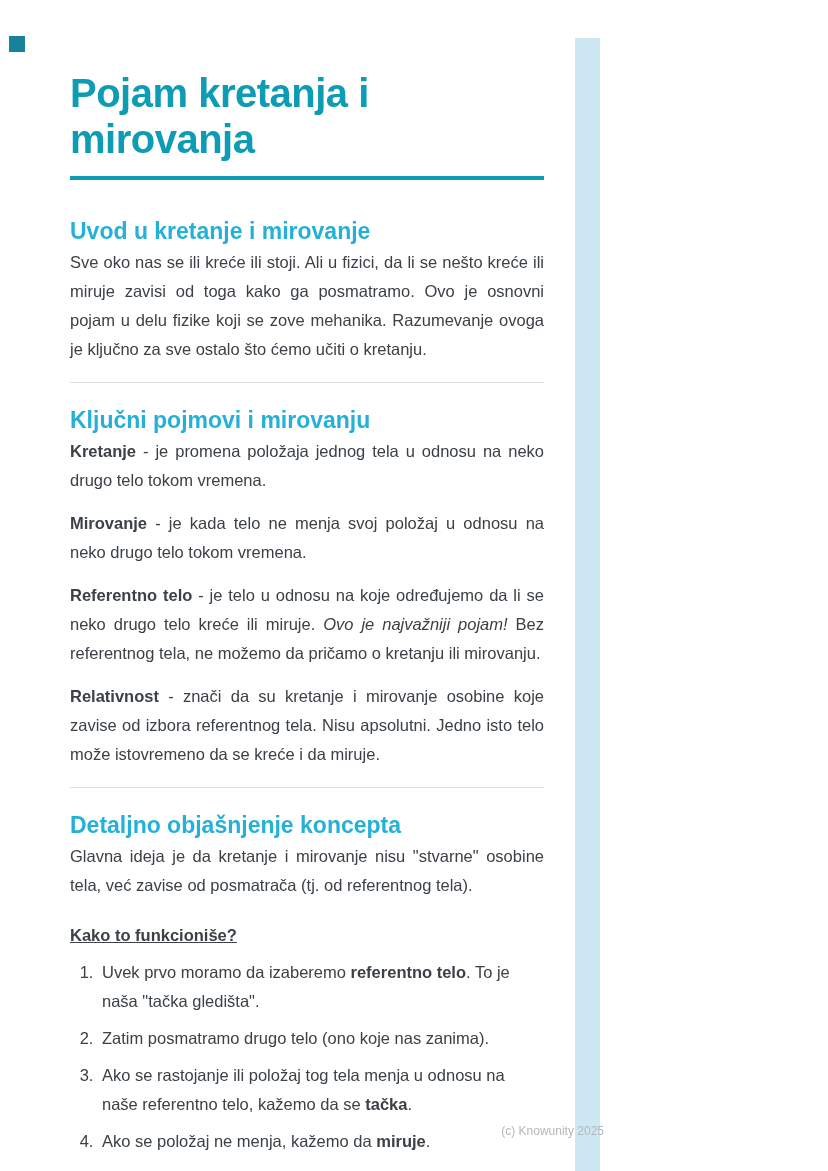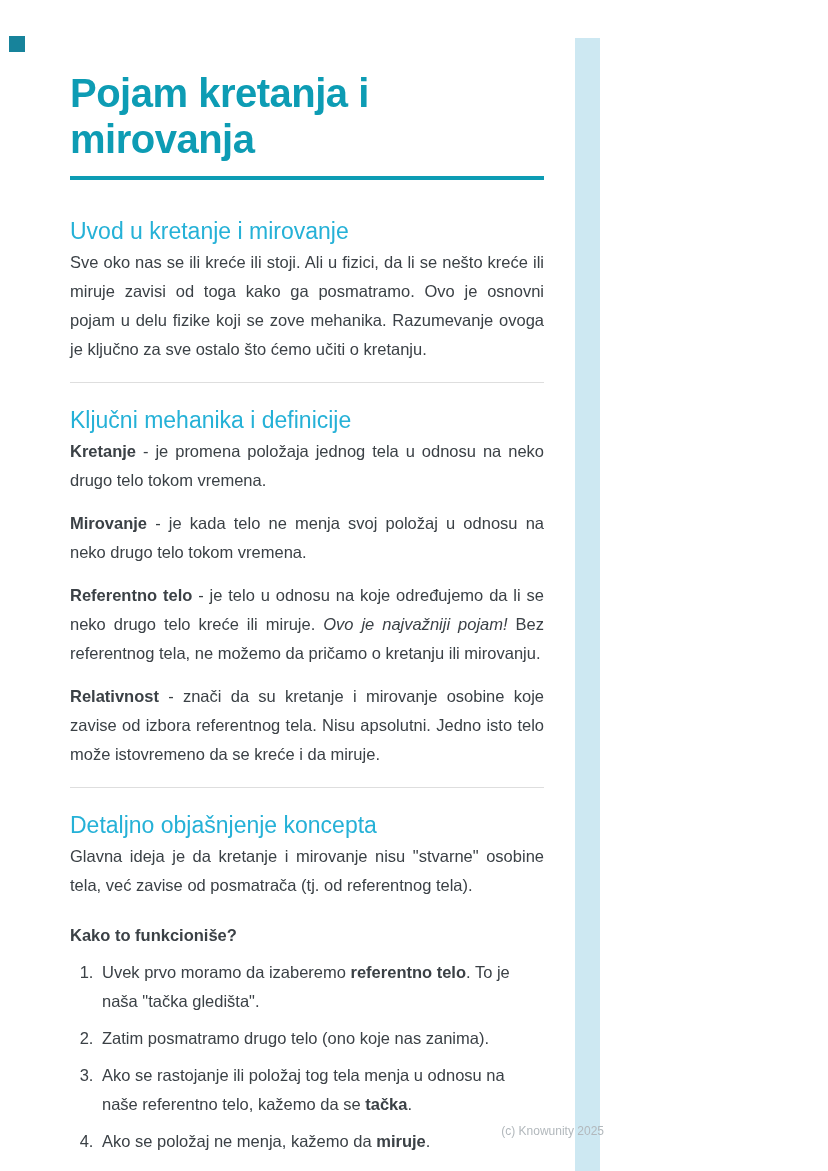--- a/index.html
+++ b/index.html
@@ -39,37 +39,38 @@
   }
   .title-rule {
     margin-top: 14px;
     height: 4px;
     background: var(--c-title, #0d9cb4);
   }
   h2.section-heading {
     margin: 24px 0 0 0;
     font-size: 23px;
     line-height: 26px;
-    font-weight: 400;
+    font-weight: 700;
     color: var(--c-heading, #25b1d7);
   }
   h2.first { margin-top: 38px; }
   p.body {
     margin: 14px 0 0 0;
     font-size: 16.5px;
     line-height: 29px;
     text-align: justify;
   }
   p.lead { margin-top: 4px; }
   p.subhead {
     margin: 22px 0 0 0;
     font-size: 16.5px;
     line-height: 26px;
     font-weight: 700;
     text-align: left;
+    text-decoration: underline;
   }
   hr.divider {
     border: 0;
     border-top: 1px solid var(--c-divider, #dedede);
     margin: 18px 0 0 0;
   }
   ol.steps {
     margin: 10px 0 0 0;
     padding-left: 28px;
     font-size: 16.5px;
@@ -101,21 +102,21 @@
     <div class="title-rule"></div>
 
     <section>
       <h2 class="section-heading first">Uvod u kretanje i mirovanje</h2>
       <p class="body lead">Sve oko nas se ili kreće ili stoji. Ali u fizici, da li se nešto kreće ili miruje zavisi od toga kako ga posmatramo. Ovo je osnovni pojam u delu fizike koji se zove mehanika. Razumevanje ovoga je ključno za sve ostalo što ćemo učiti o kretanju.</p>
     </section>
 
     <hr class="divider">
 
     <section>
-      <h2 class="section-heading">Ključni mehanika i definicije</h2>
+      <h2 class="section-heading">Ključni pojmovi i mirovanju</h2>
 
       <p class="body lead"><b class="term">Kretanje</b><span> - je promena položaja jednog tela u odnosu na neko drugo telo tokom vremena.</span></p>
 
       <p class="body"><b class="term">Mirovanje</b><span> - je kada telo ne menja svoj položaj u odnosu na neko drugo telo tokom vremena.</span></p>
 
       <p class="body"><b class="term">Referentno telo</b><span> - je telo u odnosu na koje određujemo da li se neko drugo telo kreće ili miruje. </span><i class="em">Ovo je najvažniji pojam!</i><span> Bez referentnog tela, ne možemo da pričamo o kretanju ili mirovanju.</span></p>
 
       <p class="body"><b class="term">Relativnost</b><span> - znači da su kretanje i mirovanje osobine koje zavise od izbora referentnog tela. Nisu apsolutni. Jedno isto telo može istovremeno da se kreće i da miruje.</span></p>
     </section>
 

